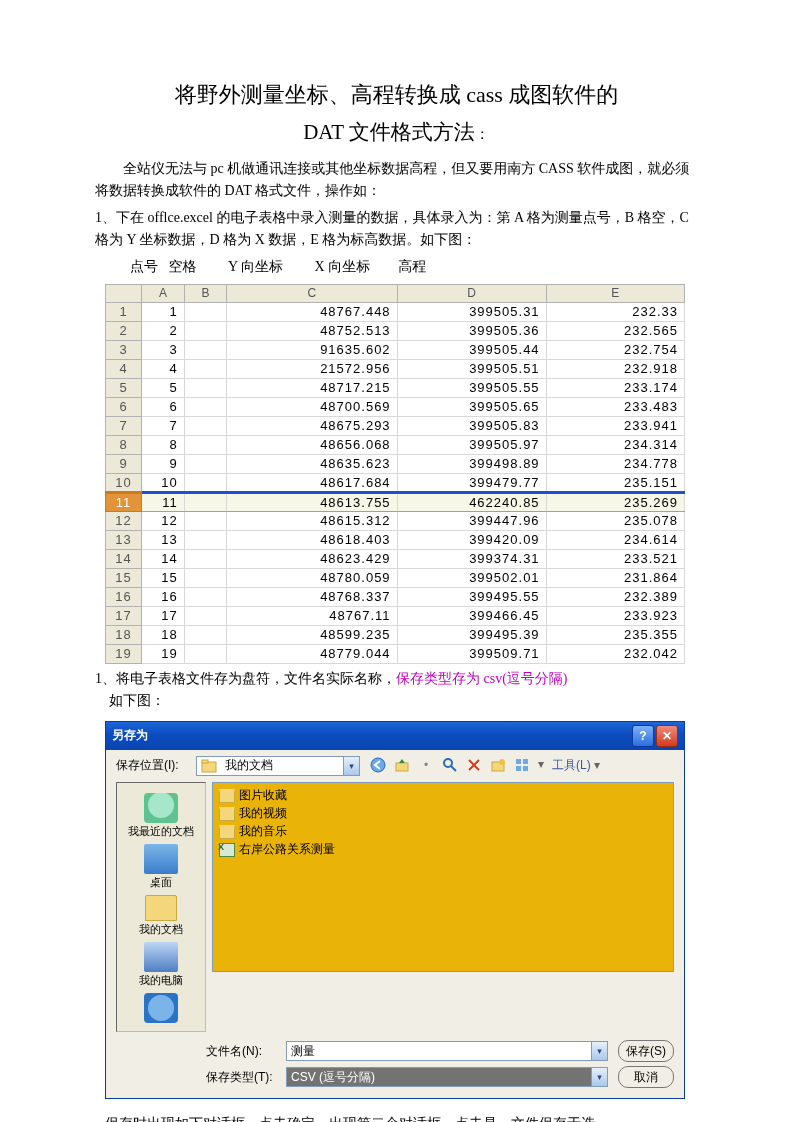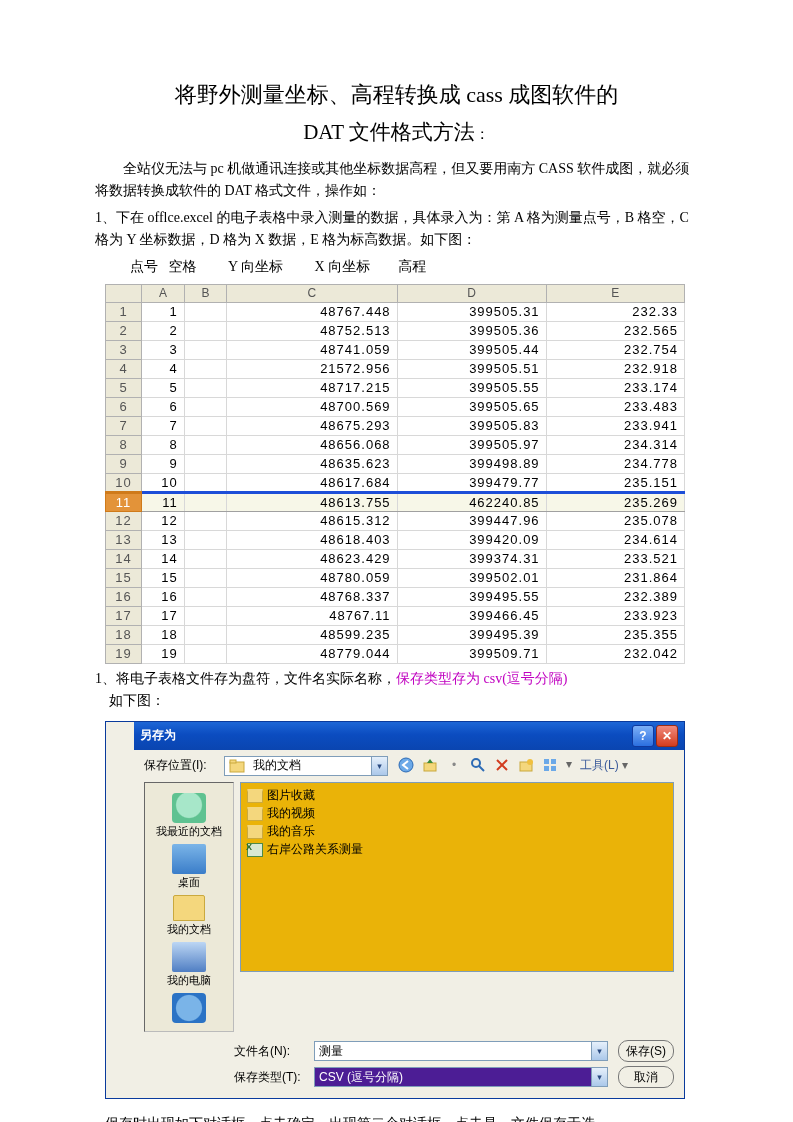--- a/index.html
+++ b/index.html
@@ -84,21 +84,20 @@
     }
     .magenta { color: #c000c0; }
     
     .saveas {
       margin: 8px 0 0 10px;
       width: 580px;
       font-family: "Tahoma", "SimSun", sans-serif;
       font-size: 12px;
       border: 1px solid #0a3a9c;
       background: #f1efe5;
-      padding-left: 28px;
     }
     .titlebar {
       height: 28px;
       background: linear-gradient(to bottom, #1d66d6 0%, #0b4cc0 45%, #0a45b0 100%);
       color: #fff;
       display: flex;
       align-items: center;
       padding: 0 6px;
       font-weight: bold;
     }
@@ -177,21 +176,21 @@
     .fi-folder { background: #f4d77d; border: 1px solid #caa93e; border-top: 3px solid #f4d77d; border-radius: 1px; }
     .fi-xls { background: #d9e8d2; border: 1px solid #4e8a47; position:relative; }
     .fi-xls::after { content:"X"; position:absolute; left:-2px; top:-2px; font-size:9px; color:#2b6a2a; font-weight:bold; }
     .dlgfooter { padding: 4px 10px 10px 10px; }
     .ftrow { display: flex; align-items: center; margin-top: 4px; }
     .ftrow .ftlabel { width: 80px; margin-left: 90px; }
     .ftinput {
       flex: 1; height: 20px; background: #fff;
       border: 1px solid #7f9db9; display: flex; align-items: center;
     }
-    .ftinput.sel { background: #4c1d95; color: #fff; }
+    .ftinput.sel { background: #737373; color: #fff; }
     .ftinput .txt { flex:1; padding: 0 4px; }
     .btn {
       width: 56px; height: 22px; margin-left: 10px;
       background: #f1efe5;
       border: 1px solid #777;
       border-radius: 10px;
       font-size: 12px;
     }
     .after {
       margin: 14px 0 0 10px;
@@ -238,21 +237,21 @@
             <td>2</td>
             <td></td>
             <td>48752.513</td>
             <td>399505.36</td>
             <td>232.565</td>
           </tr>
           <tr>
             <td class="rownum">3</td>
             <td>3</td>
             <td></td>
-            <td>48741.059</td>
+            <td>91635.602</td>
             <td>399505.44</td>
             <td>232.754</td>
           </tr>
           <tr>
             <td class="rownum">4</td>
             <td>4</td>
             <td></td>
             <td>21572.956</td>
             <td>399505.51</td>
             <td>232.918</td>

